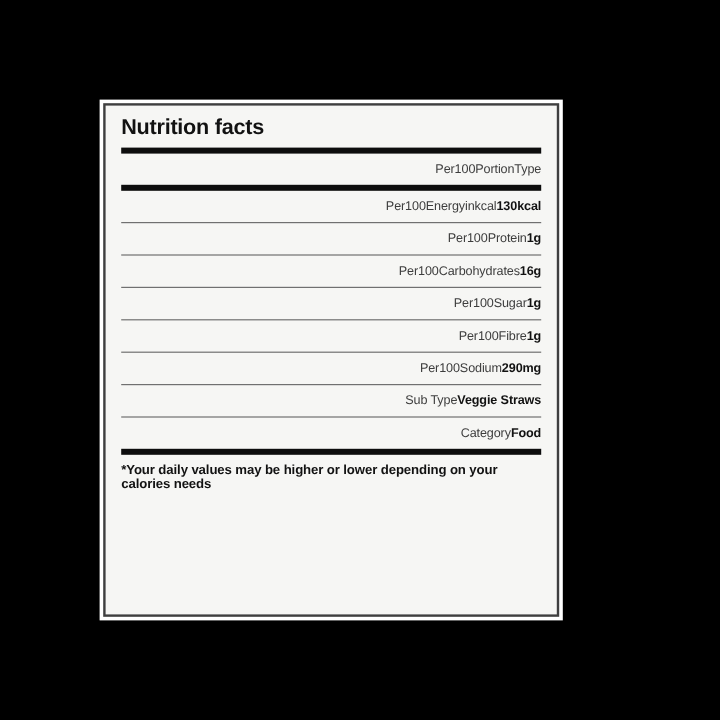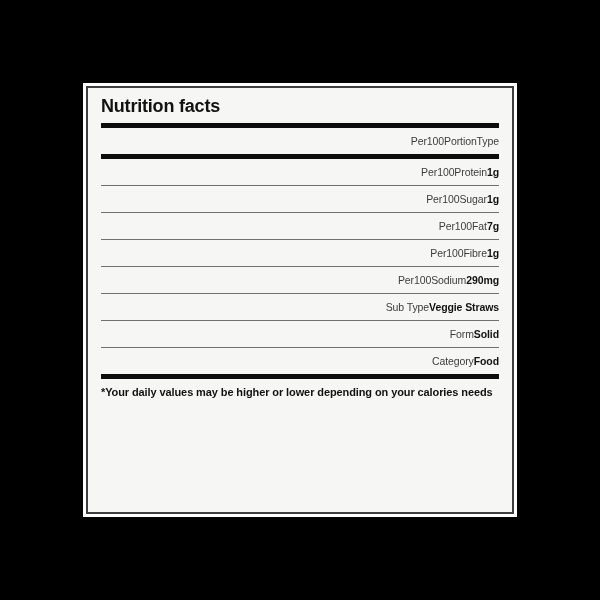--- a/index.html
+++ b/index.html
@@ -9,21 +9,21 @@
     height: 600px;
     background: #000000;
     font-family: "Liberation Sans", sans-serif;
     position: relative;
     overflow: hidden;
   }
   .card {
     position: absolute;
     left: 83px;
     top: 83px;
-    width: 434px;
+    width: 386px;
     height: 434px;
     background: #ffffff;
     box-sizing: border-box;
     padding: 3px;
   }
   .card-inner {
     box-sizing: border-box;
     width: 100%;
     height: 100%;
     border: 2px solid var(--border-color, #3f3f3f);
@@ -82,57 +82,57 @@
 
     <div class="bar"></div>
 
     <div class="row">
       <span class="row-label">Per100PortionType</span>
     </div>
 
     <div class="bar"></div>
 
     <div class="rows" id="rows">
+  <div class="row">
+    <span class="row-label">Per100Energyinkcal</span>
+    <span class="row-value">130kcal</span>
+  </div>
 
 
   <div class="row">
     <span class="row-label">Per100Protein</span>
     <span class="row-value">1g</span>
   </div>
 
+  <div class="row">
+    <span class="row-label">Per100Carbohydrates</span>
+    <span class="row-value">16g</span>
+  </div>
 
   <div class="row">
     <span class="row-label">Per100Sugar</span>
     <span class="row-value">1g</span>
   </div>
 
-  <div class="row">
-    <span class="row-label">Per100Fat</span>
-    <span class="row-value">7g</span>
-  </div>
 
   <div class="row">
     <span class="row-label">Per100Fibre</span>
     <span class="row-value">1g</span>
   </div>
 
   <div class="row">
     <span class="row-label">Per100Sodium</span>
     <span class="row-value">290mg</span>
   </div>
 
   <div class="row">
     <span class="row-label">Sub Type</span>
     <span class="row-value">Veggie Straws</span>
   </div>
 
-  <div class="row">
-    <span class="row-label">Form</span>
-    <span class="row-value">Solid</span>
-  </div>
 
   <div class="row">
     <span class="row-label">Category</span>
     <span class="row-value">Food</span>
   </div>
 
 </div>
 
     <div class="bar"></div>
 

